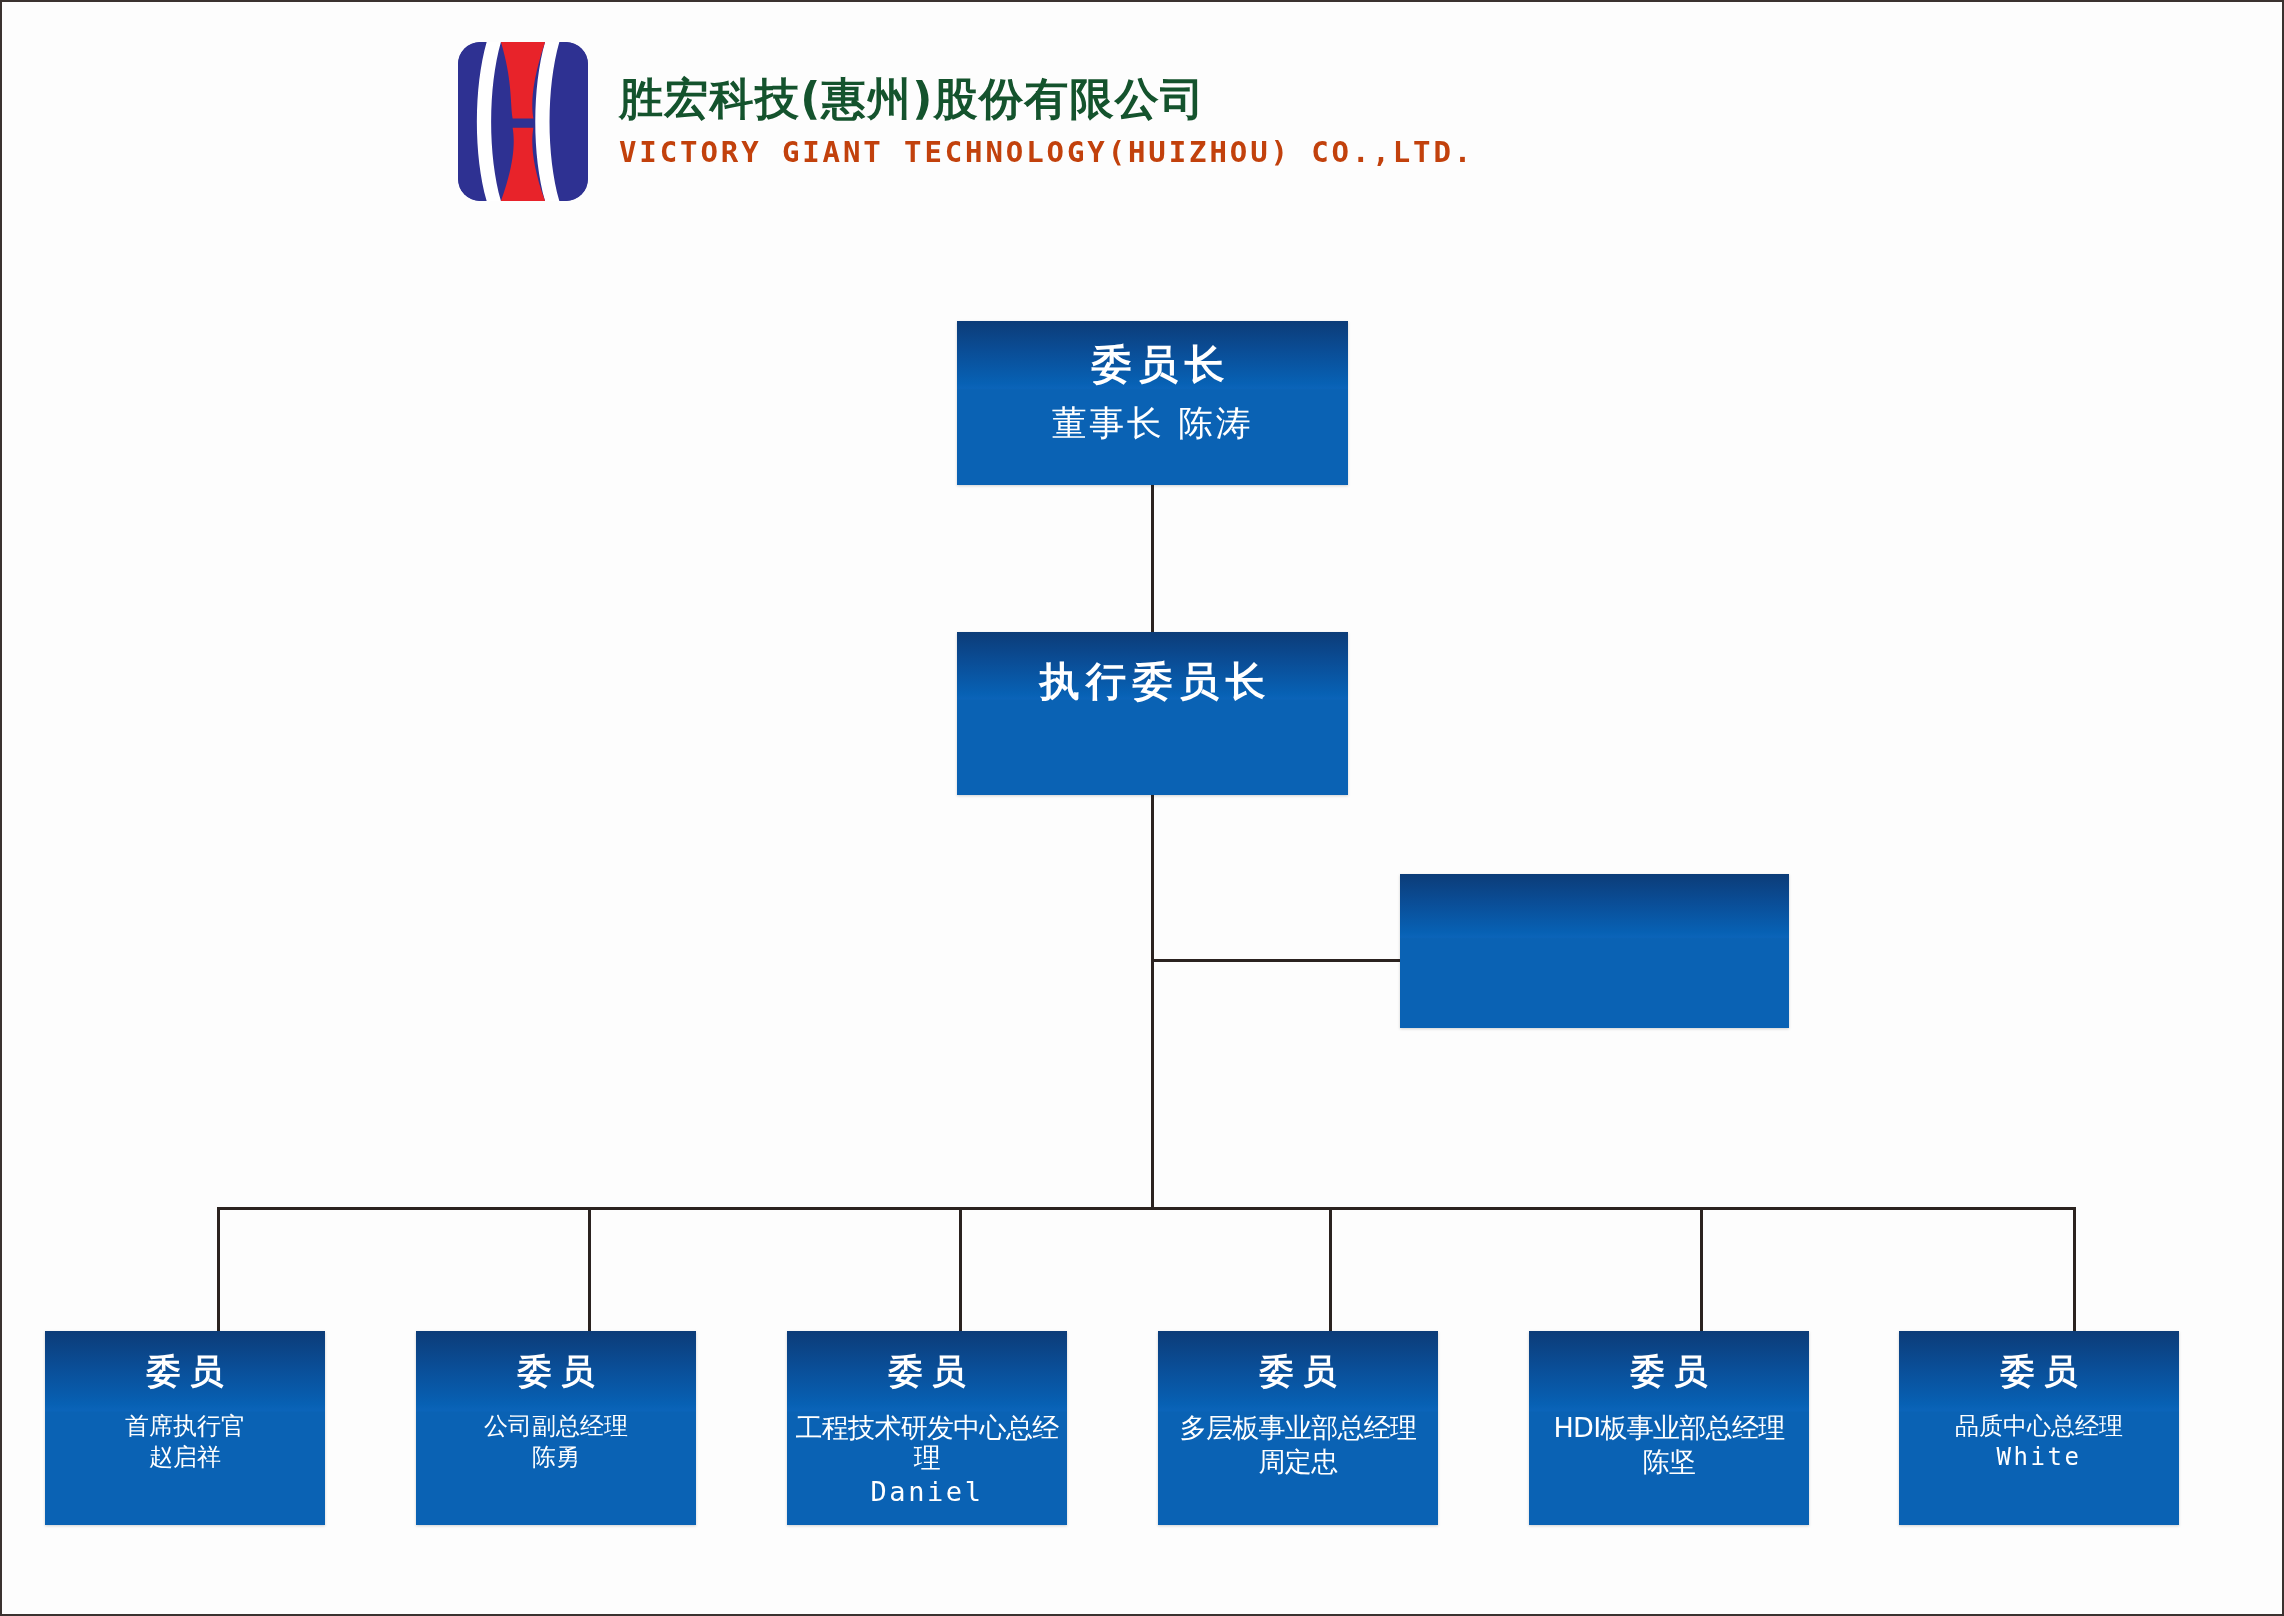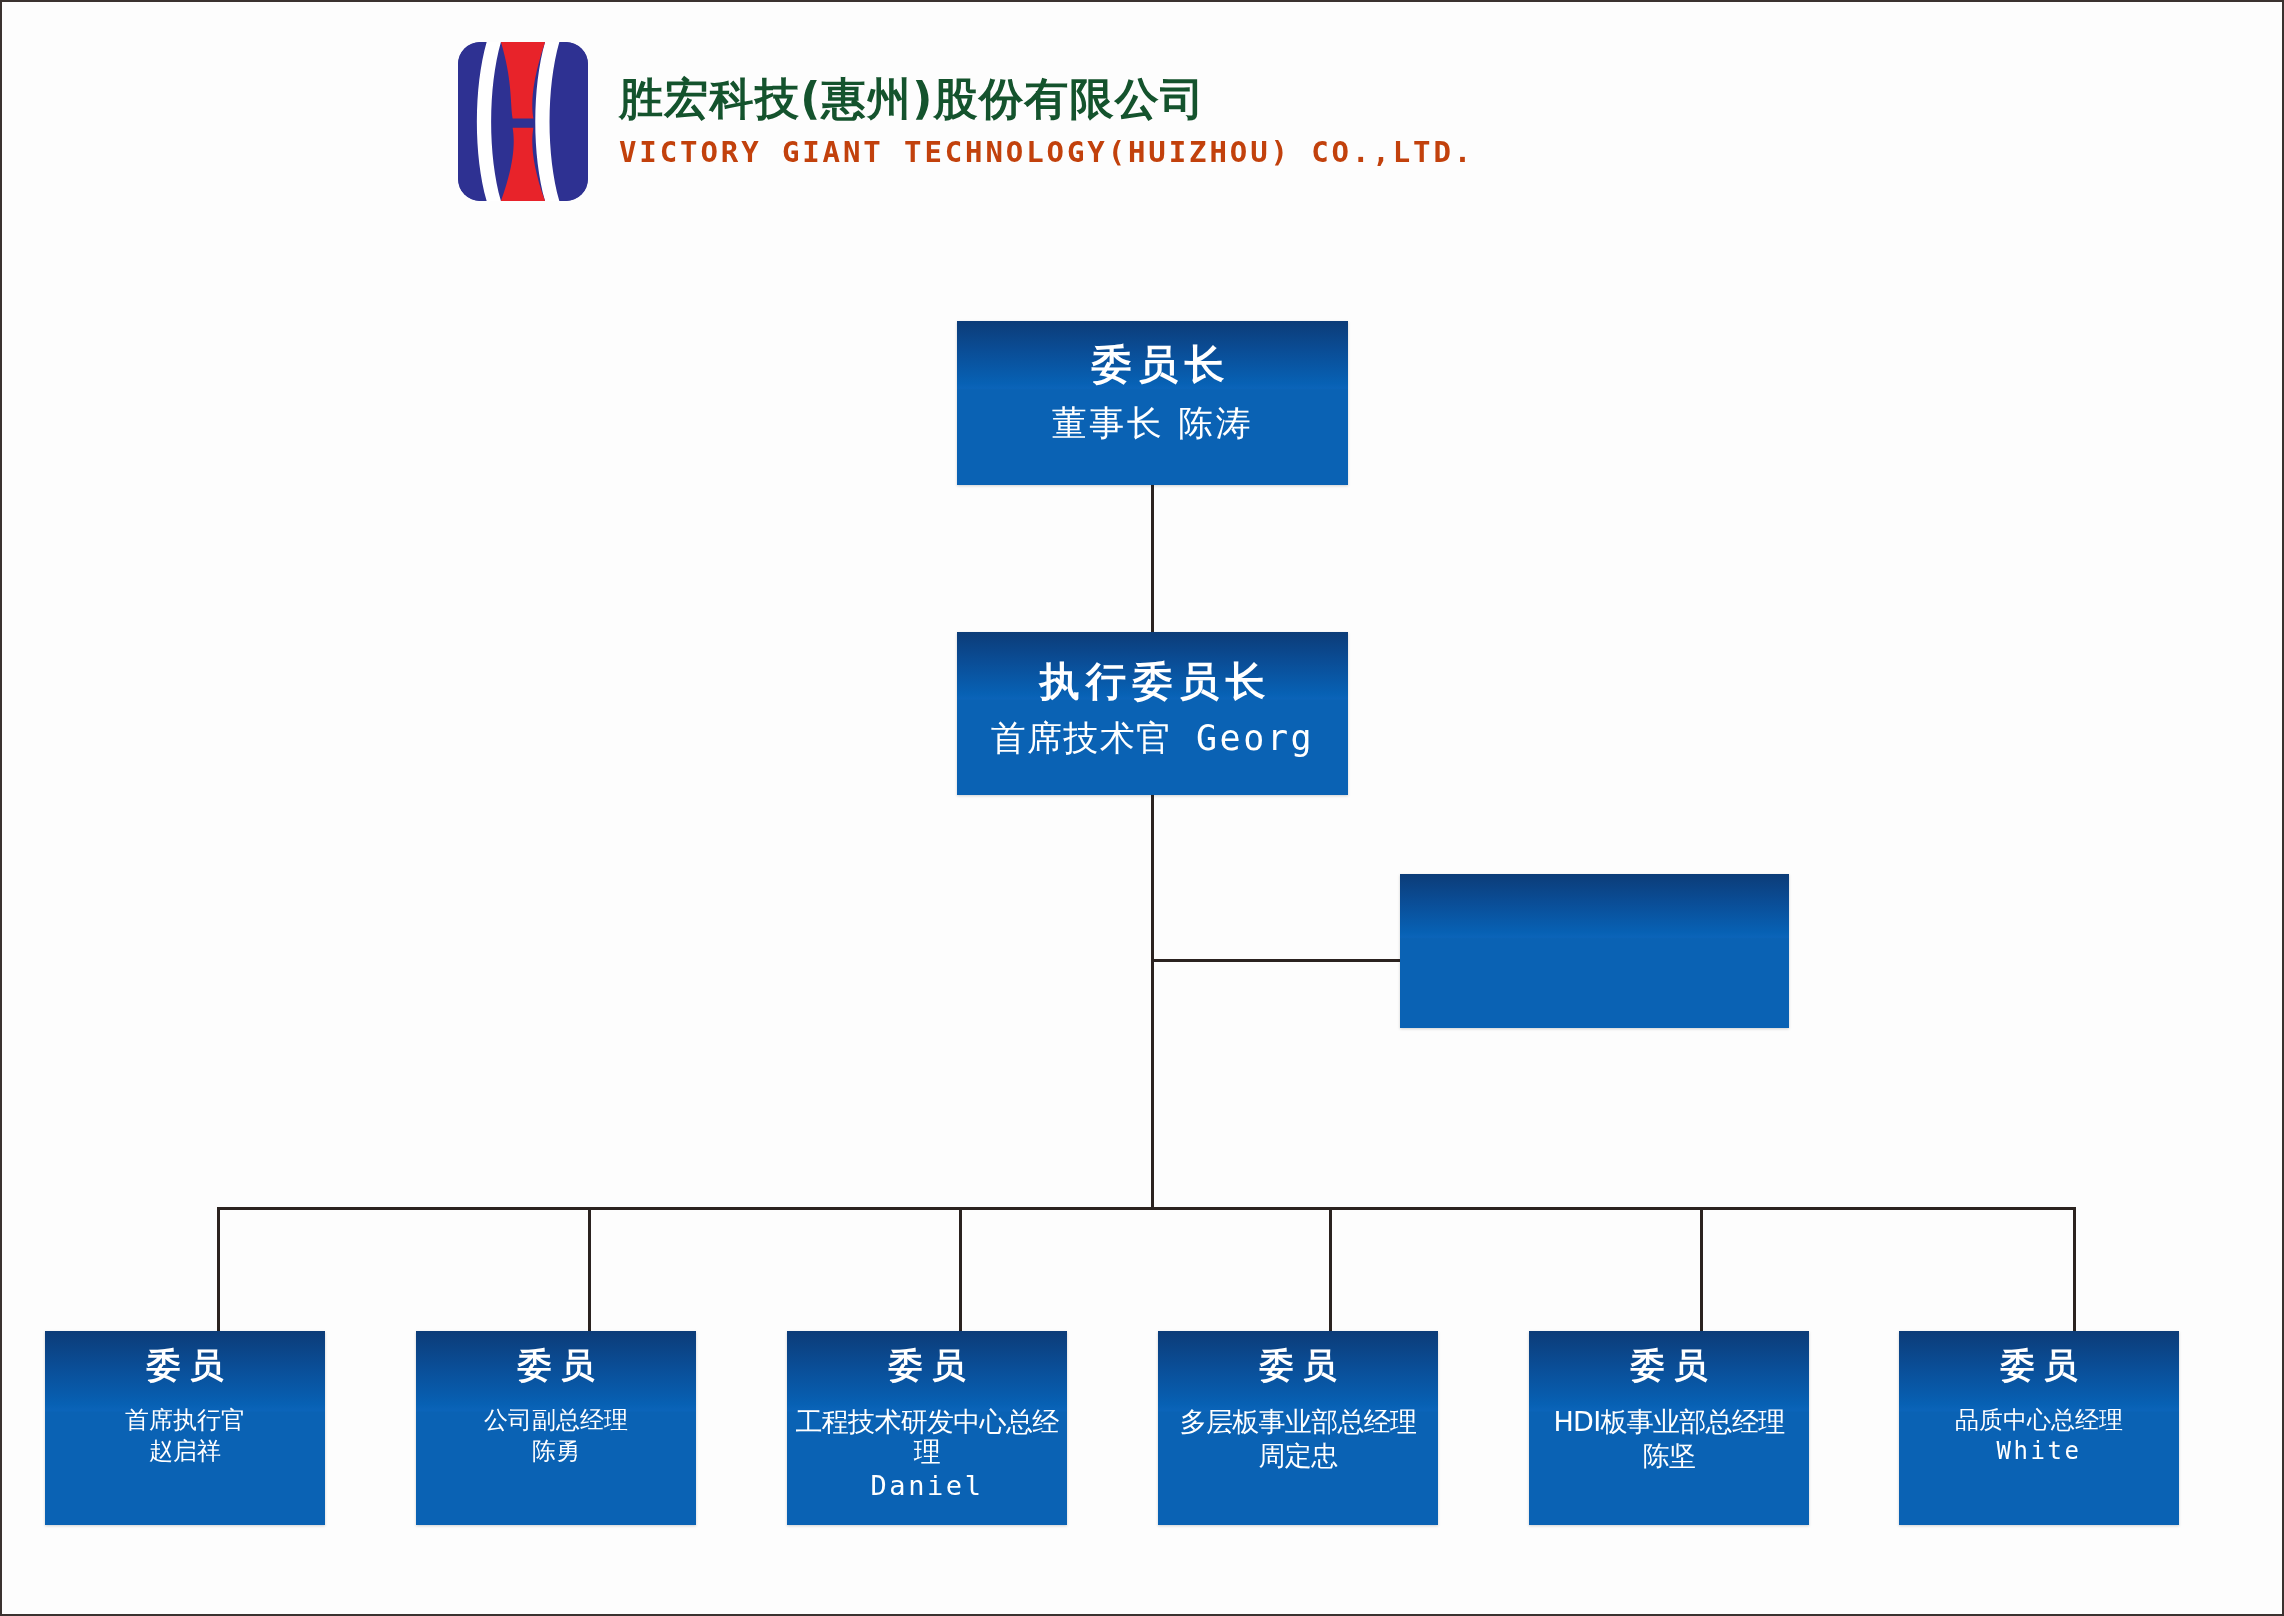--- a/index.html
+++ b/index.html
@@ -113,21 +113,21 @@
   
   #node-sec{left:1398px;top:872px;width:389px;height:154px;padding-top:21px;}
   #node-sec .title{font-size:39px;letter-spacing:6.5px;}
   #node-sec .sub{font-size:34px;margin-top:22px;letter-spacing:5.2px;}
 
   
   .member{
     top:1329px;
     width:280px;
     height:194px;
-    padding-top:17px;
+    padding-top:23px;
   }
   .member .title{font-size:34px;letter-spacing:9px;text-indent:9px;}
   .member .sub{font-size:24px;margin-top:25px;letter-spacing:0px;}
   .member .sub .line2{display:block;margin-top:3.9px;}
   .member.narrow .sub{font-size:27px;letter-spacing:-0.7px;}
 
   #m0{left:43px;}
   #m1{left:414px;}
   #m2{left:785px;}
   #m3{left:1156px;}
@@ -172,21 +172,20 @@
   <div class="vline" style="left:1698px;top:1205px;height:125px;"></div>
   <div class="vline" style="left:2071px;top:1205px;height:125px;"></div>
 
   <div class="node" id="node-chair">
     <div class="title">委员长</div>
     <div class="sub">董事长 陈涛</div>
   </div>
 
   <div class="node" id="node-exec">
     <div class="title">执行委员长</div>
-    <div class="sub"><span>首席技术官</span><span class="lt"> <span>Georg</span></span></div>
   </div>
 
   <div class="node" id="node-sec">
   </div>
 
   <div class="node member" id="m0">
     <div class="title">委员</div>
     <div class="sub">
       <span>首席执行官</span>
       <span class="line2">赵启祥</span>

